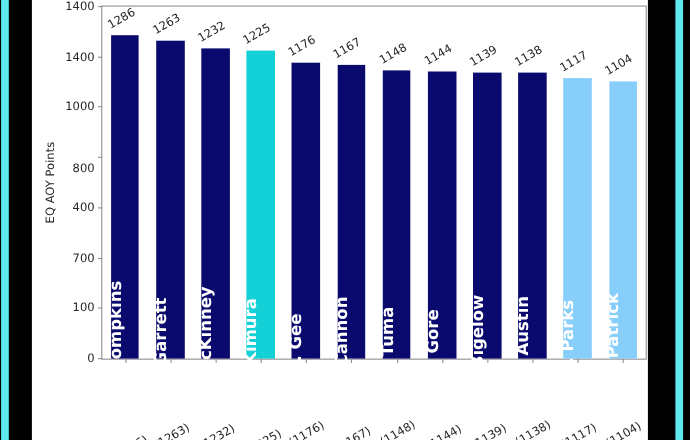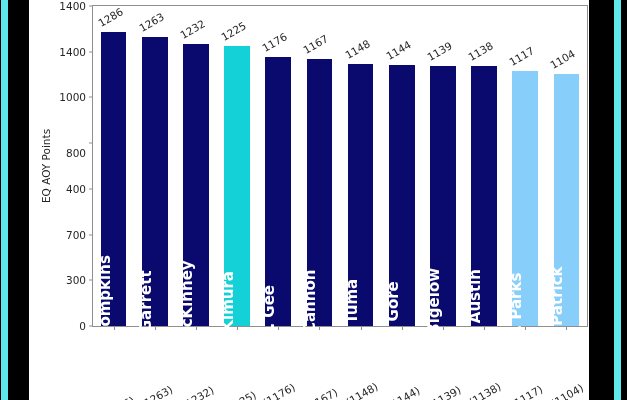--- a/index.html
+++ b/index.html
@@ -147,21 +147,21 @@
 
   <div id="figure">
 
     <div id="ylabel">EQ AOY Points</div>
 
     <div id="axes">
       <div id="y-ticks">
           <div class="ytick-mark" style="top: 320px;"></div>
           <div class="ytick" style="top: 320px;">0</div>
           <div class="ytick-mark" style="top: 274.286px;"></div>
-          <div class="ytick" style="top: 274.286px;">300</div>
+          <div class="ytick" style="top: 274.286px;">100</div>
           <div class="ytick-mark" style="top: 228.571px;"></div>
           <div class="ytick" style="top: 228.571px;">700</div>
           <div class="ytick-mark" style="top: 182.857px;"></div>
           <div class="ytick" style="top: 182.857px;">400</div>
           <div class="ytick-mark" style="top: 137.143px;"></div>
           <div class="ytick" style="top: 147px;">800</div>
           <div class="ytick-mark" style="top: 91.4286px;"></div>
           <div class="ytick" style="top: 91.4286px;">1000</div>
           <div class="ytick-mark" style="top: 45.7143px;"></div>
           <div class="ytick" style="top: 45.7143px;">1400</div>

